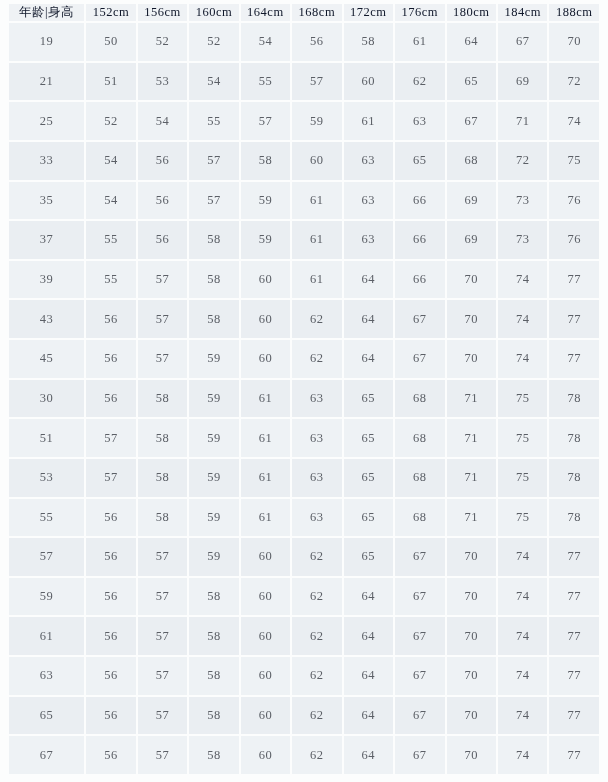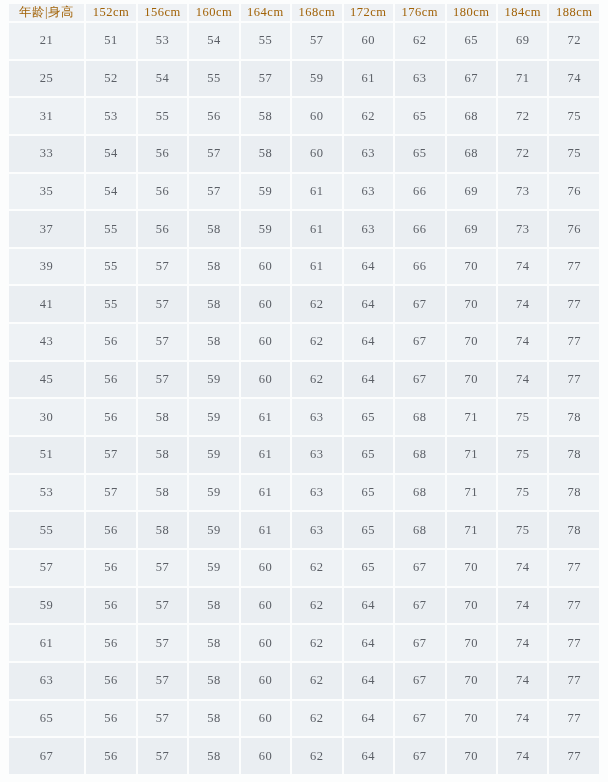--- a/index.html
+++ b/index.html
@@ -38,21 +38,21 @@
     vertical-align: middle;
     font-size: 12.5px;
     font-weight: normal;
     color: #5b5f66;
     background: #edf1f4;
     padding: 0;
     letter-spacing: 0.5px;
   }
   table.size-chart thead th {
     background: #eff2f5;
-    color: #a16207;
+    color: #0f172a;
   }
   table.size-chart tbody tr:nth-child(odd) td { background: #eef2f5; }
   table.size-chart tbody tr:nth-child(even) td { background: #eaeef2; }
 </style>
 </head>
 <body>
 
 <div class="page">
   <div class="table-wrap">
     <table class="size-chart">
@@ -70,20 +70,33 @@
             <th>168cm</th>
             <th>172cm</th>
             <th>176cm</th>
             <th>180cm</th>
             <th>184cm</th>
             <th>188cm</th>
           </tr>
       </thead>
       <tbody>
 
+      <tr>
+            <td>19</td>
+            <td>50</td>
+            <td>52</td>
+            <td>52</td>
+            <td>54</td>
+            <td>56</td>
+            <td>58</td>
+            <td>61</td>
+            <td>64</td>
+            <td>67</td>
+            <td>70</td>
+          </tr>
           <tr>
             <td>21</td>
             <td>51</td>
             <td>53</td>
             <td>54</td>
             <td>55</td>
             <td>57</td>
             <td>60</td>
             <td>62</td>
             <td>65</td>
@@ -95,33 +108,20 @@
             <td>52</td>
             <td>54</td>
             <td>55</td>
             <td>57</td>
             <td>59</td>
             <td>61</td>
             <td>63</td>
             <td>67</td>
             <td>71</td>
             <td>74</td>
-          </tr>
-          <tr>
-            <td>31</td>
-            <td>53</td>
-            <td>55</td>
-            <td>56</td>
-            <td>58</td>
-            <td>60</td>
-            <td>62</td>
-            <td>65</td>
-            <td>68</td>
-            <td>72</td>
-            <td>75</td>
           </tr>
           <tr>
             <td>33</td>
             <td>54</td>
             <td>56</td>
             <td>57</td>
             <td>58</td>
             <td>60</td>
             <td>63</td>
             <td>65</td>
@@ -157,33 +157,20 @@
           </tr>
           <tr>
             <td>39</td>
             <td>55</td>
             <td>57</td>
             <td>58</td>
             <td>60</td>
             <td>61</td>
             <td>64</td>
             <td>66</td>
-            <td>70</td>
-            <td>74</td>
-            <td>77</td>
-          </tr>
-          <tr>
-            <td>41</td>
-            <td>55</td>
-            <td>57</td>
-            <td>58</td>
-            <td>60</td>
-            <td>62</td>
-            <td>64</td>
-            <td>67</td>
             <td>70</td>
             <td>74</td>
             <td>77</td>
           </tr>
           <tr>
             <td>43</td>
             <td>56</td>
             <td>57</td>
             <td>58</td>
             <td>60</td>

